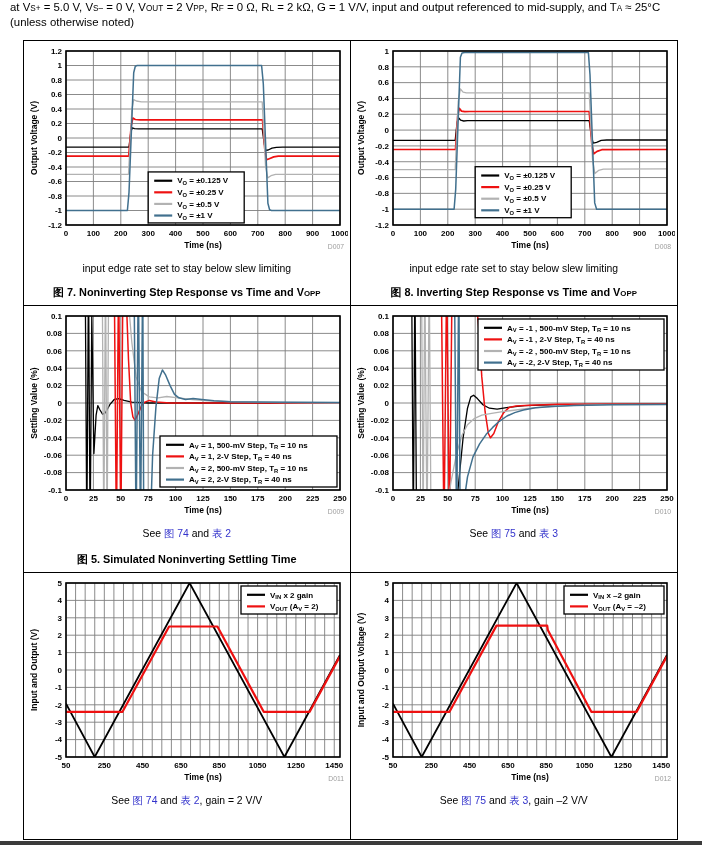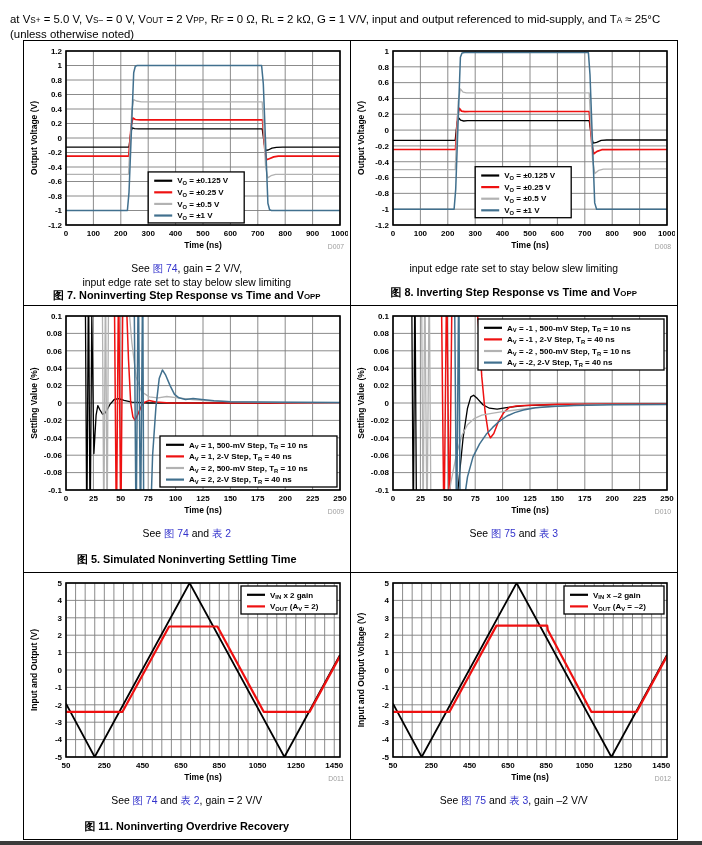--- a/index.html
+++ b/index.html
@@ -1,21 +1,21 @@
 <!DOCTYPE html>
 <html><head>
 <meta charset="utf-8">
 <style>
   html,body{margin:0;padding:0;}
   body{
     width:702px;height:845px;position:relative;background:#fff;color:#000;
     font-family:"Liberation Sans",sans-serif;overflow:hidden;
   }
   .header{
-    position:absolute;left:10px;top:12px;width:686px;
+    position:absolute;left:10px;top:0;width:686px;
     font-size:11.4px;line-height:1.28;
   }
   sub{font-size:72%;line-height:0;vertical-align:-18%;}
   .link{color:#3333cc;cursor:pointer;}
   .grid{
     position:absolute;left:23px;top:40px;width:655px;height:800px;
     border:1.3px solid #000;box-sizing:border-box;
     display:grid;grid-template-columns:1fr 1fr;grid-template-rows:265px 267px 1fr;
   }
   .cell{
@@ -108,21 +108,20 @@
           <line x1="128.2" y1="135.73000000000002" x2="146.2" y2="135.73000000000002" stroke="#000000" stroke-width="2.2"></line>
           <text x="151.2" y="138.43" text-anchor="start" font-size="8" fill="#000" font-weight="bold"><tspan>V</tspan><tspan font-size="5.8" dy="1.9">O</tspan><tspan dy="-1.9"> = ±0.125 V</tspan></text>
           <line x1="128.2" y1="147.33" x2="146.2" y2="147.33" stroke="#ee1111" stroke-width="2.2"></line>
           <text x="151.2" y="150.03" text-anchor="start" font-size="8" fill="#000" font-weight="bold"><tspan>V</tspan><tspan font-size="5.8" dy="1.9">O</tspan><tspan dy="-1.9"> = ±0.25 V</tspan></text>
           <line x1="128.2" y1="158.93" x2="146.2" y2="158.93" stroke="#b2b2b2" stroke-width="2.2"></line>
           <text x="151.2" y="161.63" text-anchor="start" font-size="8" fill="#000" font-weight="bold"><tspan>V</tspan><tspan font-size="5.8" dy="1.9">O</tspan><tspan dy="-1.9"> = ±0.5 V</tspan></text>
           <line x1="128.2" y1="170.53000000000003" x2="146.2" y2="170.53000000000003" stroke="#41708e" stroke-width="2.2"></line>
           <text x="151.2" y="173.23000000000002" text-anchor="start" font-size="8" fill="#000" font-weight="bold"><tspan>V</tspan><tspan font-size="5.8" dy="1.9">O</tspan><tspan dy="-1.9"> = ±1 V</tspan></text>
         </svg></div>
     <div class="note">
-      <div>See <span class="link">图 74</span>, gain = 2 V/V,</div>
       <div>input edge rate set to stay below slew limiting</div>
     </div>
     <div class="caption">图 7. Noninverting Step Response vs Time and V<sub>OPP</sub></div>
   </div>
 
   <div class="cell b">
     <div class="chart-wrap"><svg width="322" height="210" viewBox="0 0 322 210">
           <g stroke="#7e7e7e" stroke-width="0.9">
             <line x1="40" y1="6" x2="40" y2="180"></line>
             <line x1="67.4" y1="6" x2="67.4" y2="180"></line>
@@ -437,21 +436,20 @@
           <text x="318" y="203.5" text-anchor="end" font-size="6.8" fill="#9c9c9c" font-weight="normal"><tspan>D011</tspan></text>
           <rect x="215" y="9" width="96" height="28" fill="#fff" stroke="#000" stroke-width="1.3"></rect>
           <line x1="221" y1="17.8" x2="239" y2="17.8" stroke="#000000" stroke-width="2.2"></line>
           <text x="244" y="20.5" text-anchor="start" font-size="8" fill="#000" font-weight="bold"><tspan>V</tspan><tspan font-size="5.8" dy="1.9">IN</tspan><tspan dy="-1.9"> x 2 gain</tspan></text>
           <line x1="221" y1="29.400000000000002" x2="239" y2="29.400000000000002" stroke="#ee1111" stroke-width="2.2"></line>
           <text x="244" y="32.1" text-anchor="start" font-size="8" fill="#000" font-weight="bold"><tspan>V</tspan><tspan font-size="5.8" dy="1.9">OUT</tspan><tspan dy="-1.9"> (A</tspan><tspan font-size="5.8" dy="1.9">V</tspan><tspan dy="-1.9"> = 2)</tspan></text>
         </svg></div>
     <div class="note">
       <div>See <span class="link">图 74</span> and <span class="link">表 2</span>, gain = 2 V/V</div>
     </div>
-    <div class="caption">图 11. Noninverting Overdrive Recovery</div>
   </div>
 
   <div class="cell">
     <div class="chart-wrap"><svg width="322" height="210" viewBox="0 0 322 210">
           <g stroke="#7e7e7e" stroke-width="0.9">
             <line x1="40" y1="6" x2="40" y2="180"></line>
             <line x1="49.58041958041958" y1="6" x2="49.58041958041958" y2="180"></line>
             <line x1="59.16083916083916" y1="6" x2="59.16083916083916" y2="180"></line>
             <line x1="68.74125874125875" y1="6" x2="68.74125874125875" y2="180"></line>
             <line x1="78.32167832167832" y1="6" x2="78.32167832167832" y2="180"></line>

